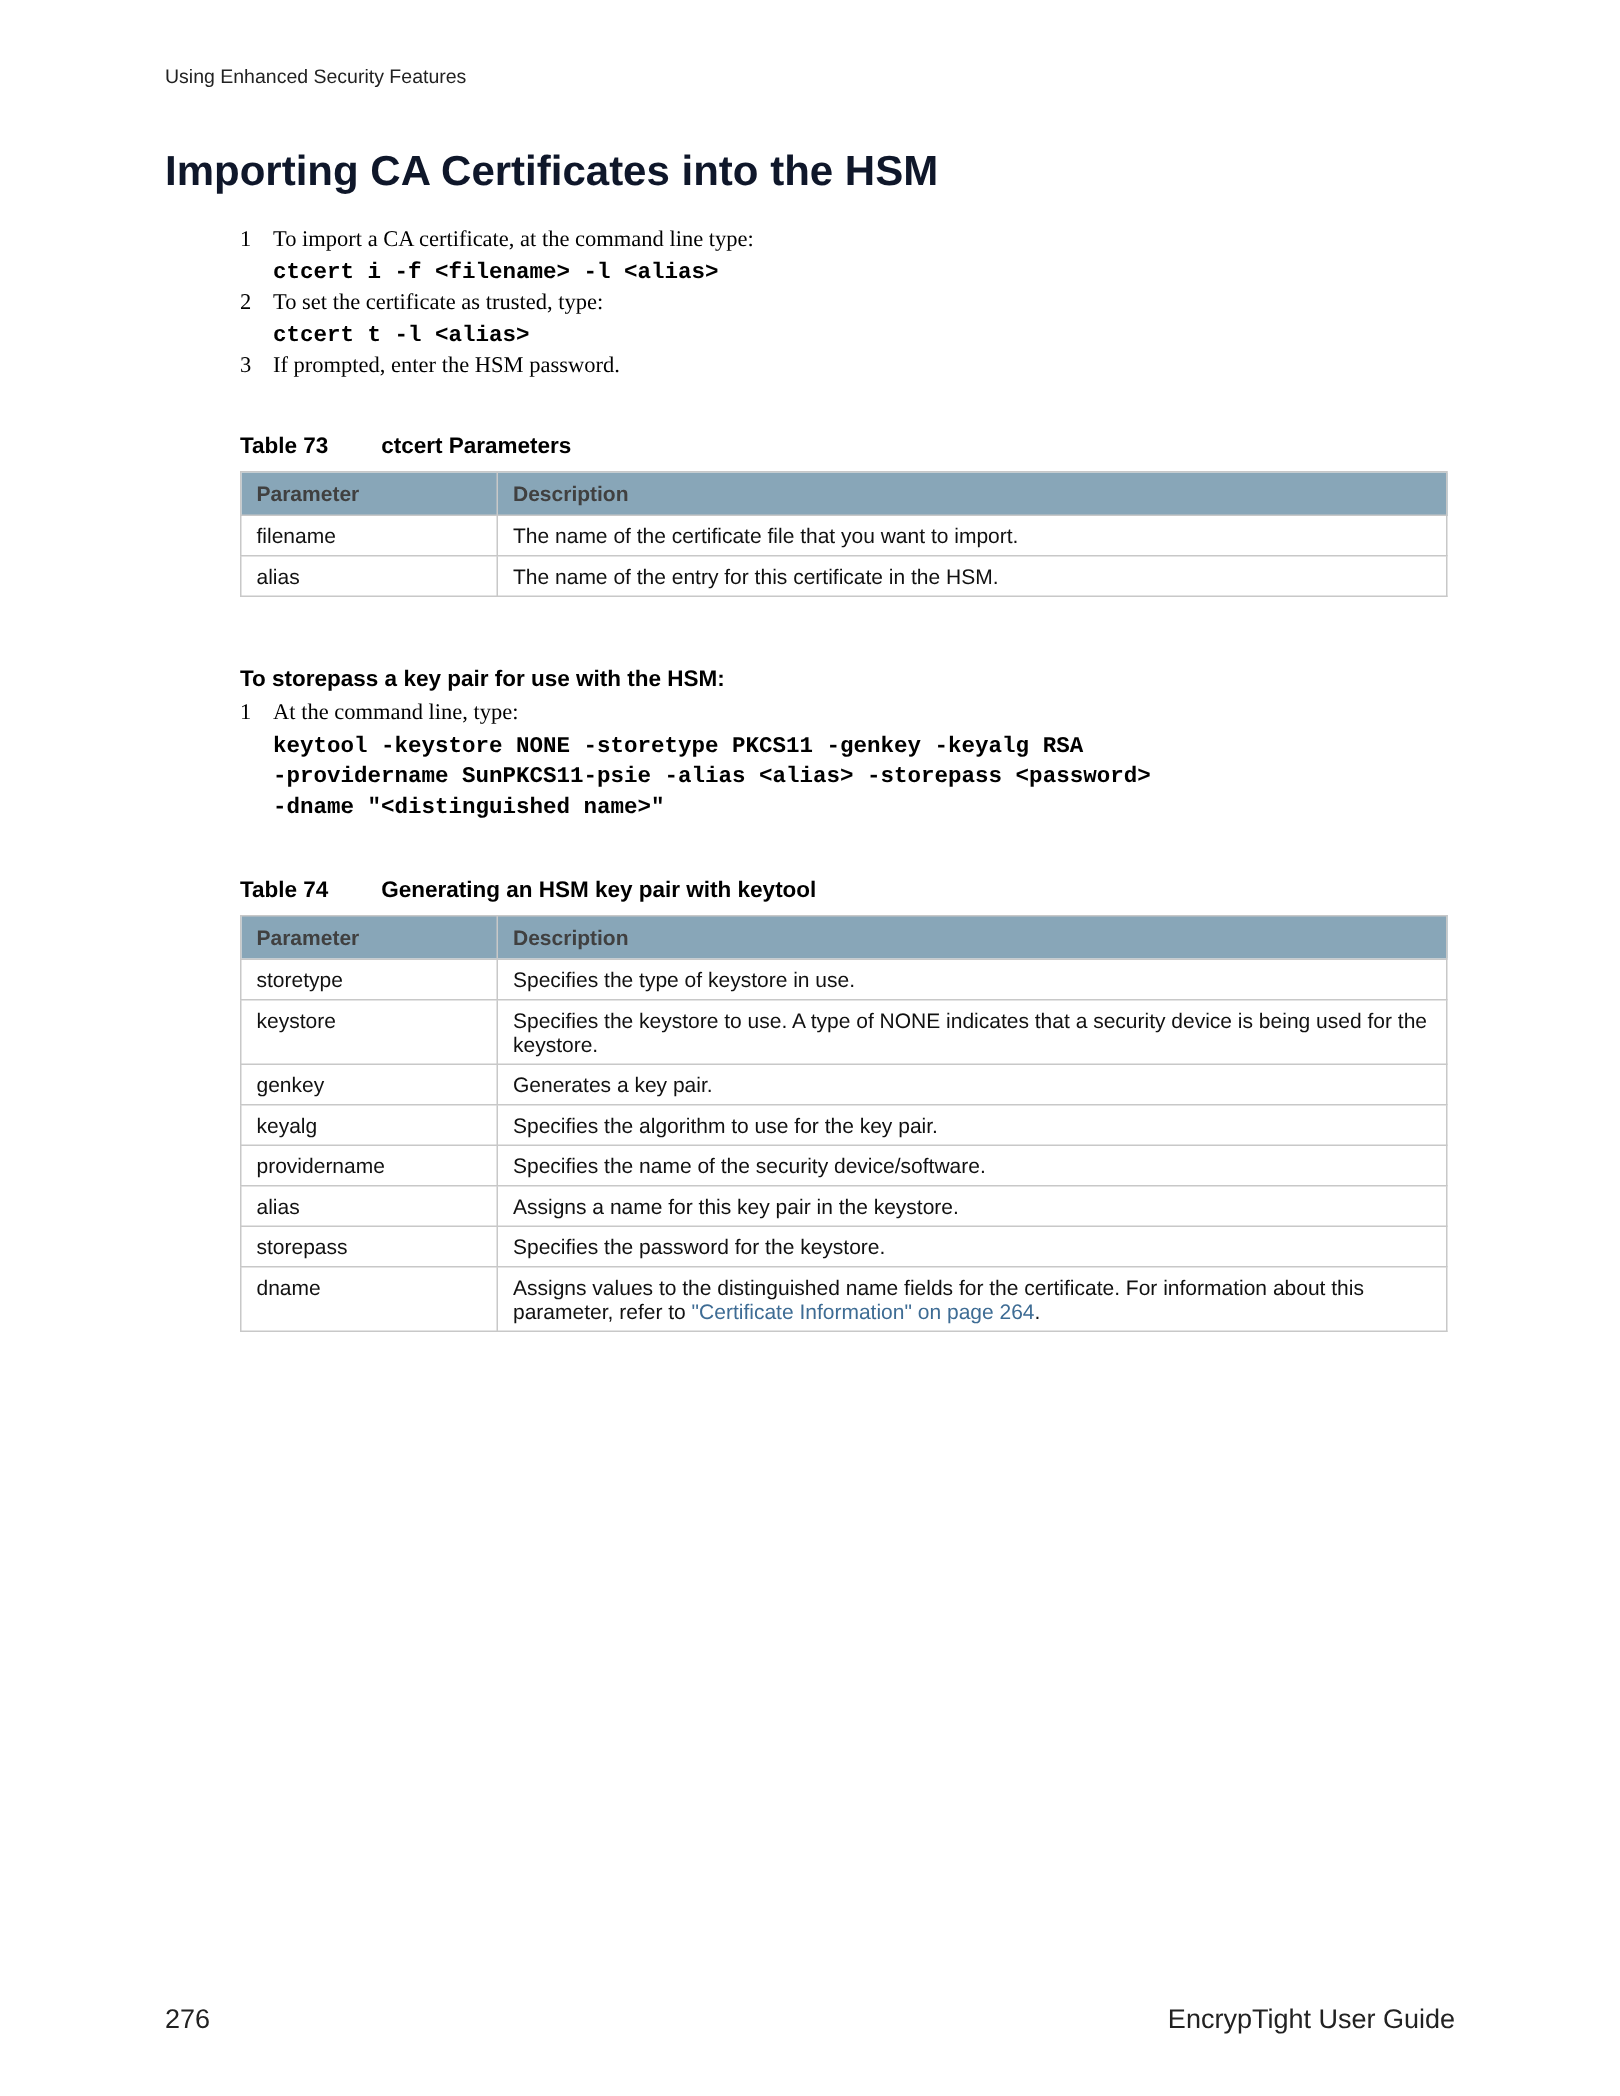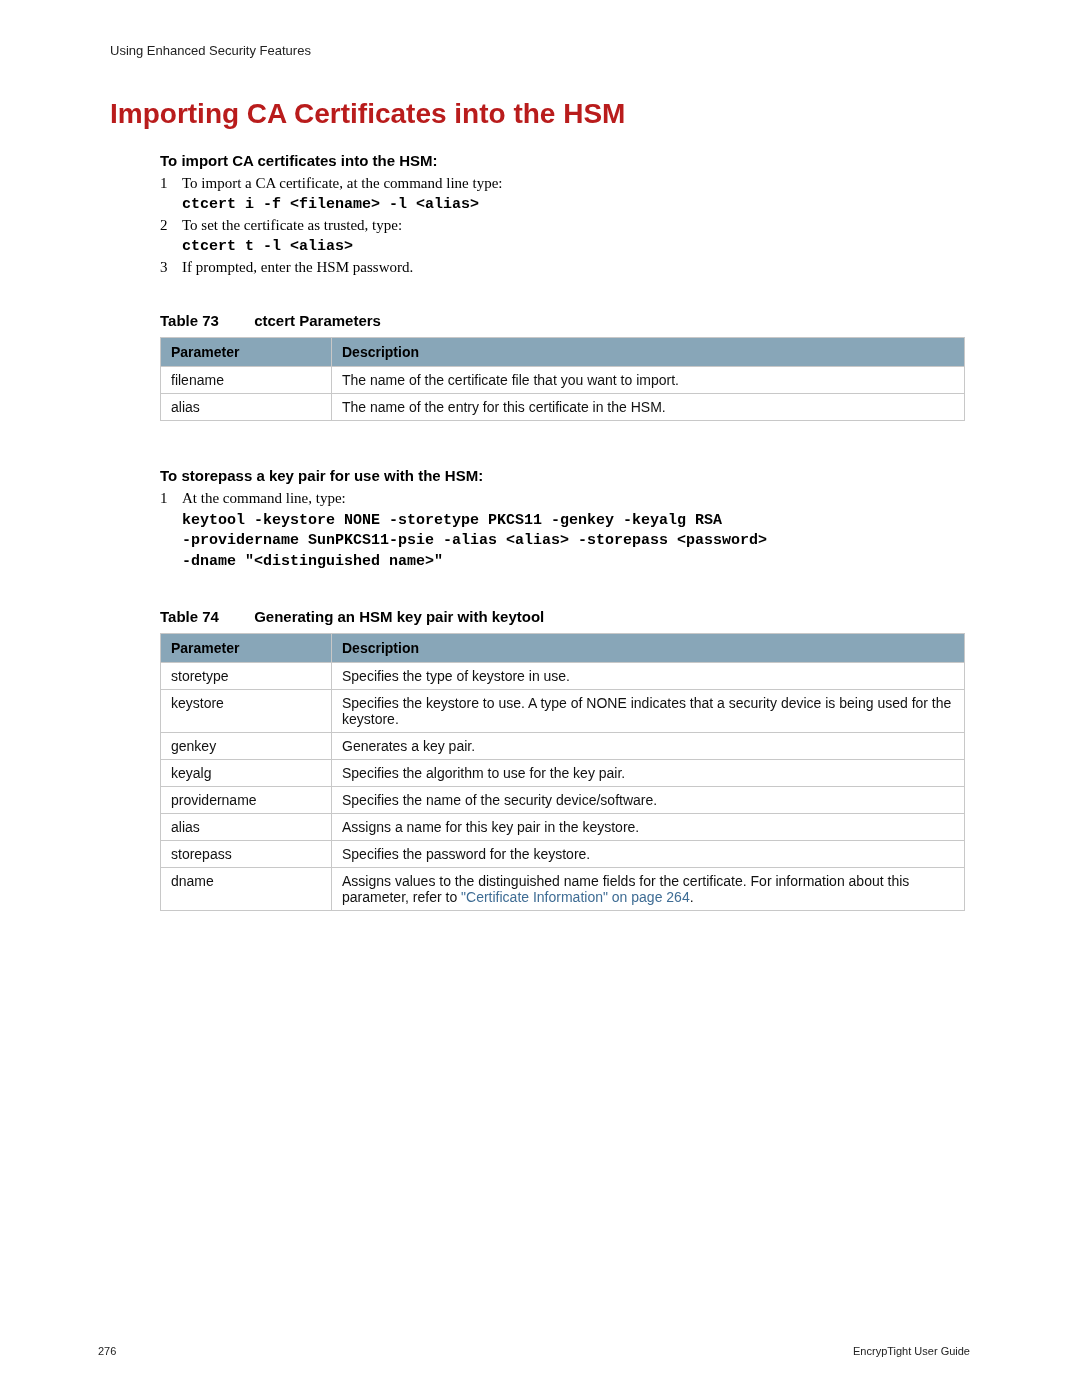--- a/index.html
+++ b/index.html
@@ -19,21 +19,21 @@
   }
   .header {
     font-size: 13px;
     color: #222;
     margin-bottom: 40px;
   }
   h1 {
     font-family: Arial, Helvetica, sans-serif;
     font-size: 28px;
     font-weight: bold;
-    color: #b91c1c;
+    color: #0f172a;
     margin: 0 0 22px 0;
   }
   .subhead {
     font-weight: bold;
     font-size: 15px;
     margin: 6px 0 6px 50px;
   }
   .step-row {
     display: flex;
     margin: 3px 0 3px 50px;
@@ -68,58 +68,57 @@
   }
   .table-caption .tn { display:inline-block; min-width:90px; }
   table.param {
     border-collapse: collapse;
     width: 805px;
     margin-left: 50px;
     font-size: 14px;
   }
   table.param th {
     background: #88a6b8;
-    color: #000000;
+    color: #404040;
     text-align: left;
     font-weight: bold;
     padding: 6px 10px;
     border: 1px solid #c8c8c8;
   }
   table.param td {
     padding: 5px 10px;
     border: 1px solid #c8c8c8;
     vertical-align: top;
     color: #111;
   }
   table.param td.col1 { width: 150px; }
   .link {
     color: #3e6c94;
   }
   .section-gap { height: 40px; }
   .footer {
     position: absolute;
     bottom: 40px;
-    left: 98px;
+    left: 110px;
     right: 110px;
     display: flex;
     justify-content: space-between;
-    font-size: 11px;
+    font-size: 18px;
     color: #222;
   }
 </style>
 </head>
 <body>
 
 <div class="page">
 
   <div class="header">Using Enhanced Security Features</div>
 
   <h1>Importing CA Certificates into the HSM</h1>
 
-  <div class="subhead">To import CA certificates into the HSM:</div>
 
   <div class="step-row">
     <div class="step-num">1</div>
     <div class="step-text">To import a CA certificate, at the command line type:</div>
   </div>
   <div class="code">ctcert i -f &lt;filename&gt; -l &lt;alias&gt;</div>
 
   <div class="step-row">
     <div class="step-num">2</div>
     <div class="step-text">To set the certificate as trusted, type:</div>

